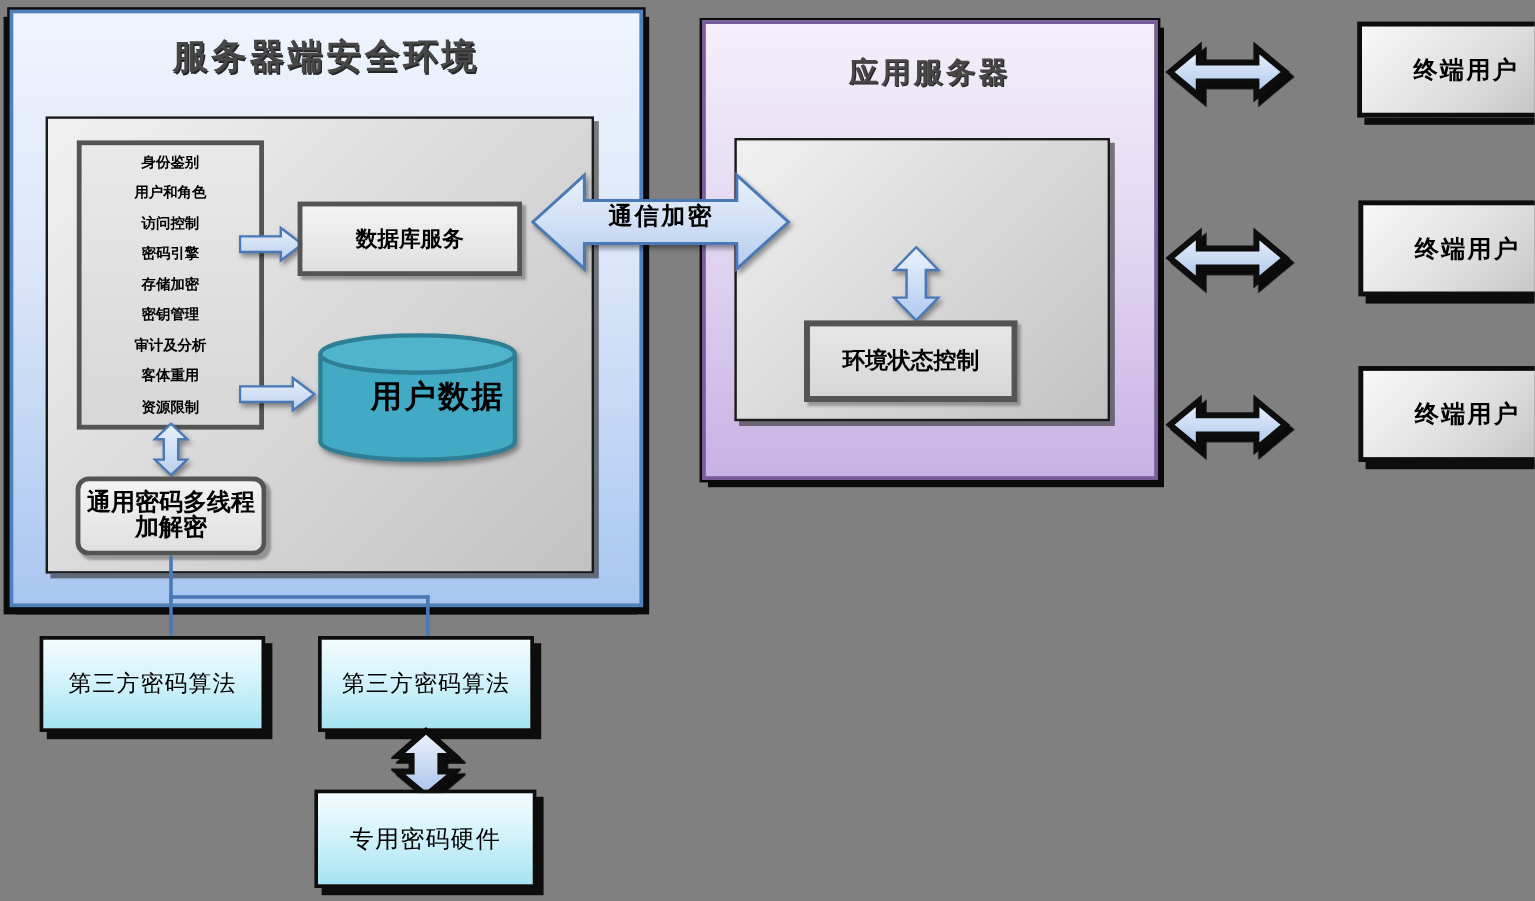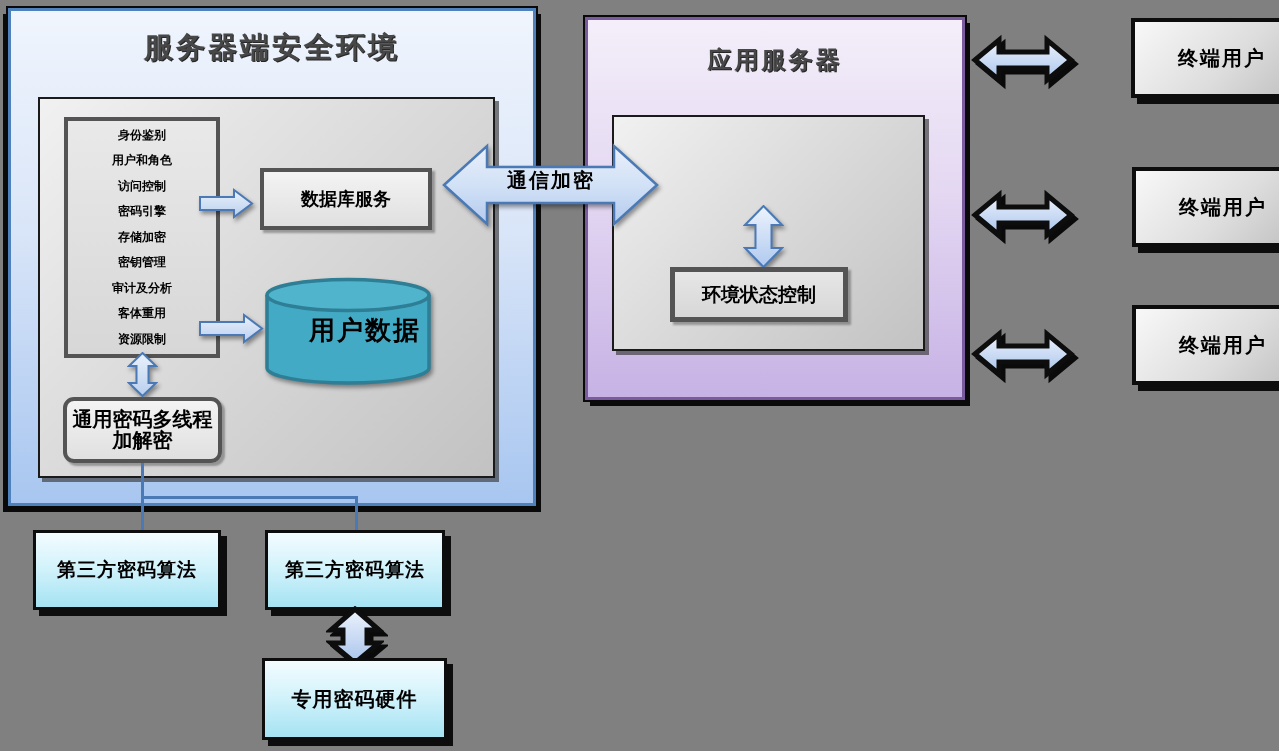--- a/index.html
+++ b/index.html
@@ -42,36 +42,36 @@
     display:flex;align-items:center;justify-content:center;
     font-weight:bold;text-align:center;
   }
   .module-list{
     left:64px;top:117px;width:156px;height:241px;
     background:linear-gradient(180deg,#E9E9E9,#D7D7D7);
     border:4px solid #545454;
     display:flex;flex-direction:column;justify-content:center;
     font-weight:bold;font-size:12px;line-height:25.5px;text-align:center;
   }
-  .db-node{left:260px;top:168px;width:172px;height:62px;font-size:18px;}
+  .db-node{left:248px;top:168px;width:187px;height:62px;font-size:18px;}
   .crypto-node{left:63px;top:397px;width:159px;height:66px;font-size:20px;line-height:21px;flex-direction:column;border-radius:11px;}
   .client-node{left:672px;top:135px;width:178px;height:73px;font-size:19px;border-width:5px;background:linear-gradient(180deg,#E6E6E6,#D7D7D7);}
-  .envc-node{left:670px;top:267px;width:178px;height:55px;font-size:19px;border-width:5px;background:linear-gradient(180deg,#E6E6E6,#D7D7D7);}
+  .envc-node{left:670px;top:267px;width:178px;height:68px;font-size:19px;border-width:5px;background:linear-gradient(180deg,#E6E6E6,#D7D7D7);}
   .user-node{
     width:182px;height:80px;
     background:linear-gradient(135deg,#F8F8F8 0%,#DDDDDD 55%,#BDBDBD 100%);
     border:4px solid #0d0d0d;box-shadow:6px 6px 0 #0d0d0d;
     display:flex;align-items:center;justify-content:center;
     font-weight:bold;font-size:20px;letter-spacing:2px;margin-left:45px;
   }
   .cyan-node{
     background:linear-gradient(180deg,#F3FCFF 0%,#D4F3FB 45%,#A5E3F3 100%);
     border:3px solid #0d0d0d;box-shadow:6px 6px 0 #0d0d0d;
     display:flex;align-items:center;justify-content:center;
-    font-weight:bold;font-size:19px;letter-spacing:1px;
+    font-weight:normal;font-size:19px;letter-spacing:1px;
   }
   .cy1{left:33px;top:530px;width:188px;height:80px;}
   .cy2{left:265px;top:530px;width:180px;height:80px;}
   .hw{left:262px;top:658px;width:185px;height:82px;font-size:20px;}
   .conn{background:#4A79B5;}
   .arrow-shadow{filter:drop-shadow(2px 3px 2px rgba(0,0,0,.40));}
   .black-arrow{filter:drop-shadow(4px 4px 0 rgba(0,0,0,.92));}
   .overlay-label{
     display:flex;align-items:center;justify-content:center;
     font-weight:bold;text-align:center;

